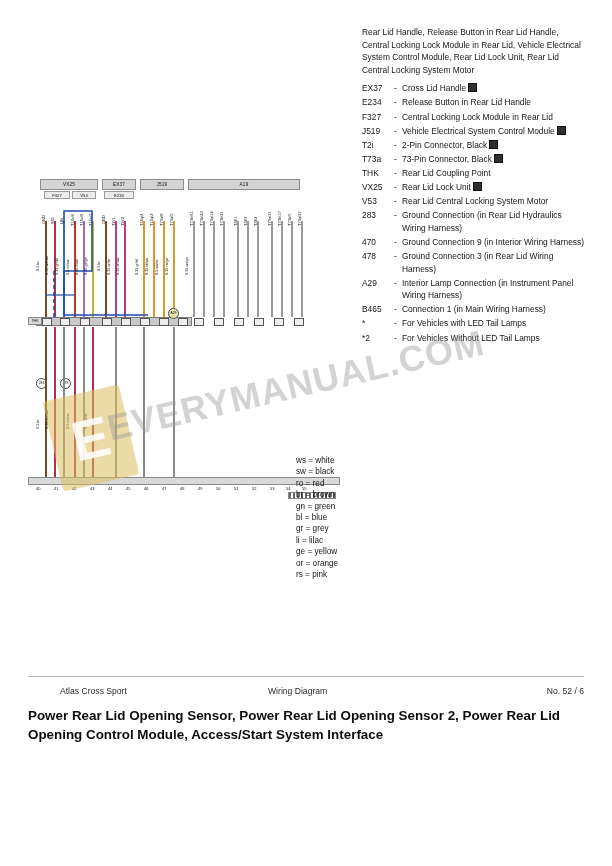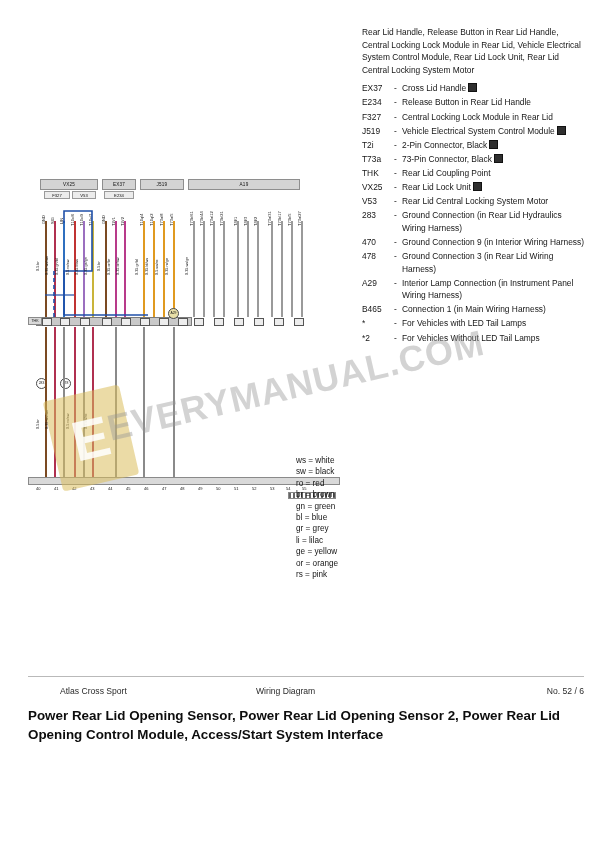--- a/index.html
+++ b/index.html
@@ -200,21 +200,21 @@
     left:28px;right:28px;top:676px;
     border-top:1px solid #b9b9b9;
   }
   .footer-meta{
     position:absolute;
     left:28px;right:28px;top:686px;
     font-size:8.6px;
     color:#2a2a2a;
   }
   .footer-meta .fm-left{position:absolute;left:0;margin-left:32px;}
-  .footer-meta .fm-mid{position:absolute;left:228px;}
+  .footer-meta .fm-mid{position:absolute;left:240px;}
   .footer-meta .fm-right{position:absolute;right:0;}
   .footer-title{
     position:absolute;
     left:28px;right:26px;top:706px;
     font-size:13.4px;
     line-height:19px;
     font-weight:bold;
     color:#0d0d0d;
   }
 </style>

